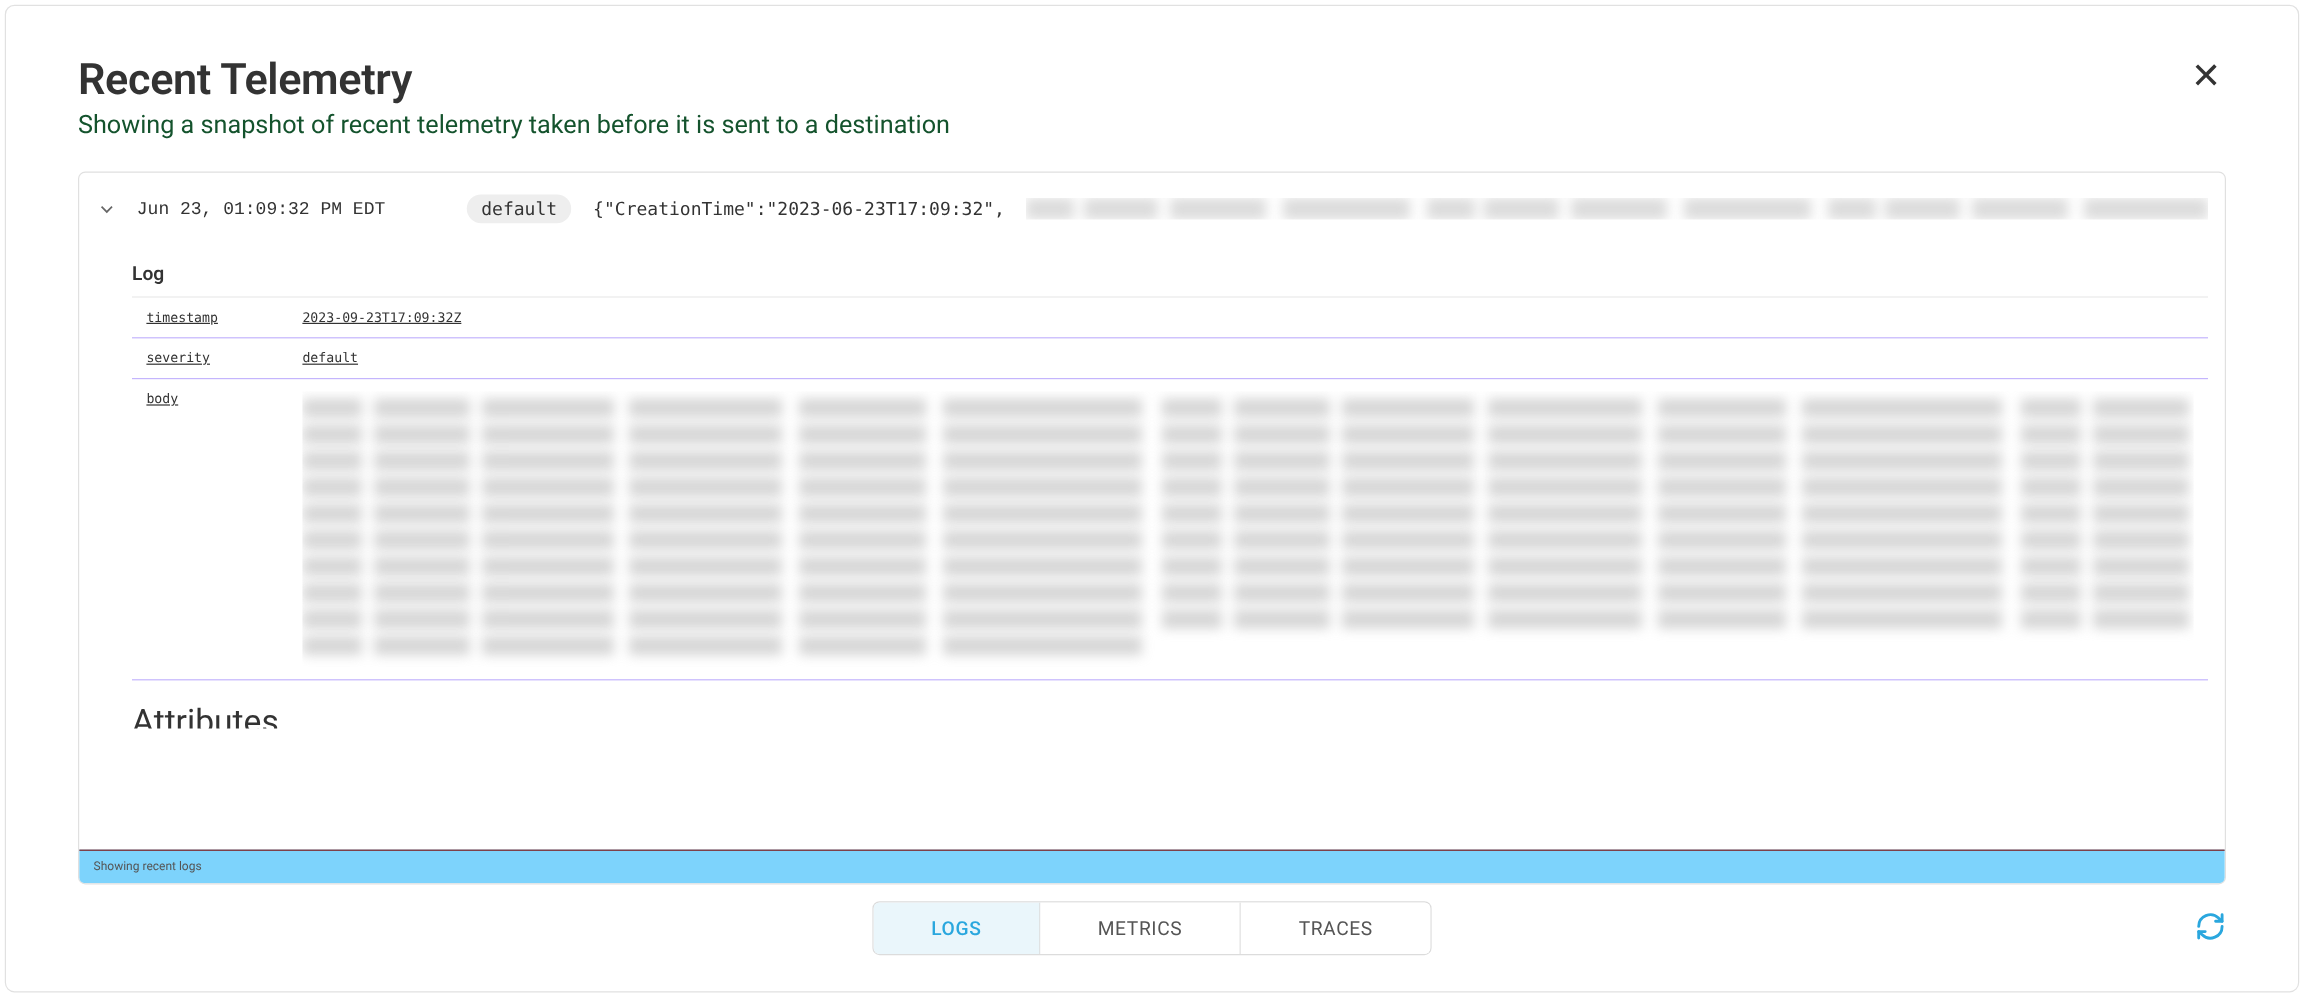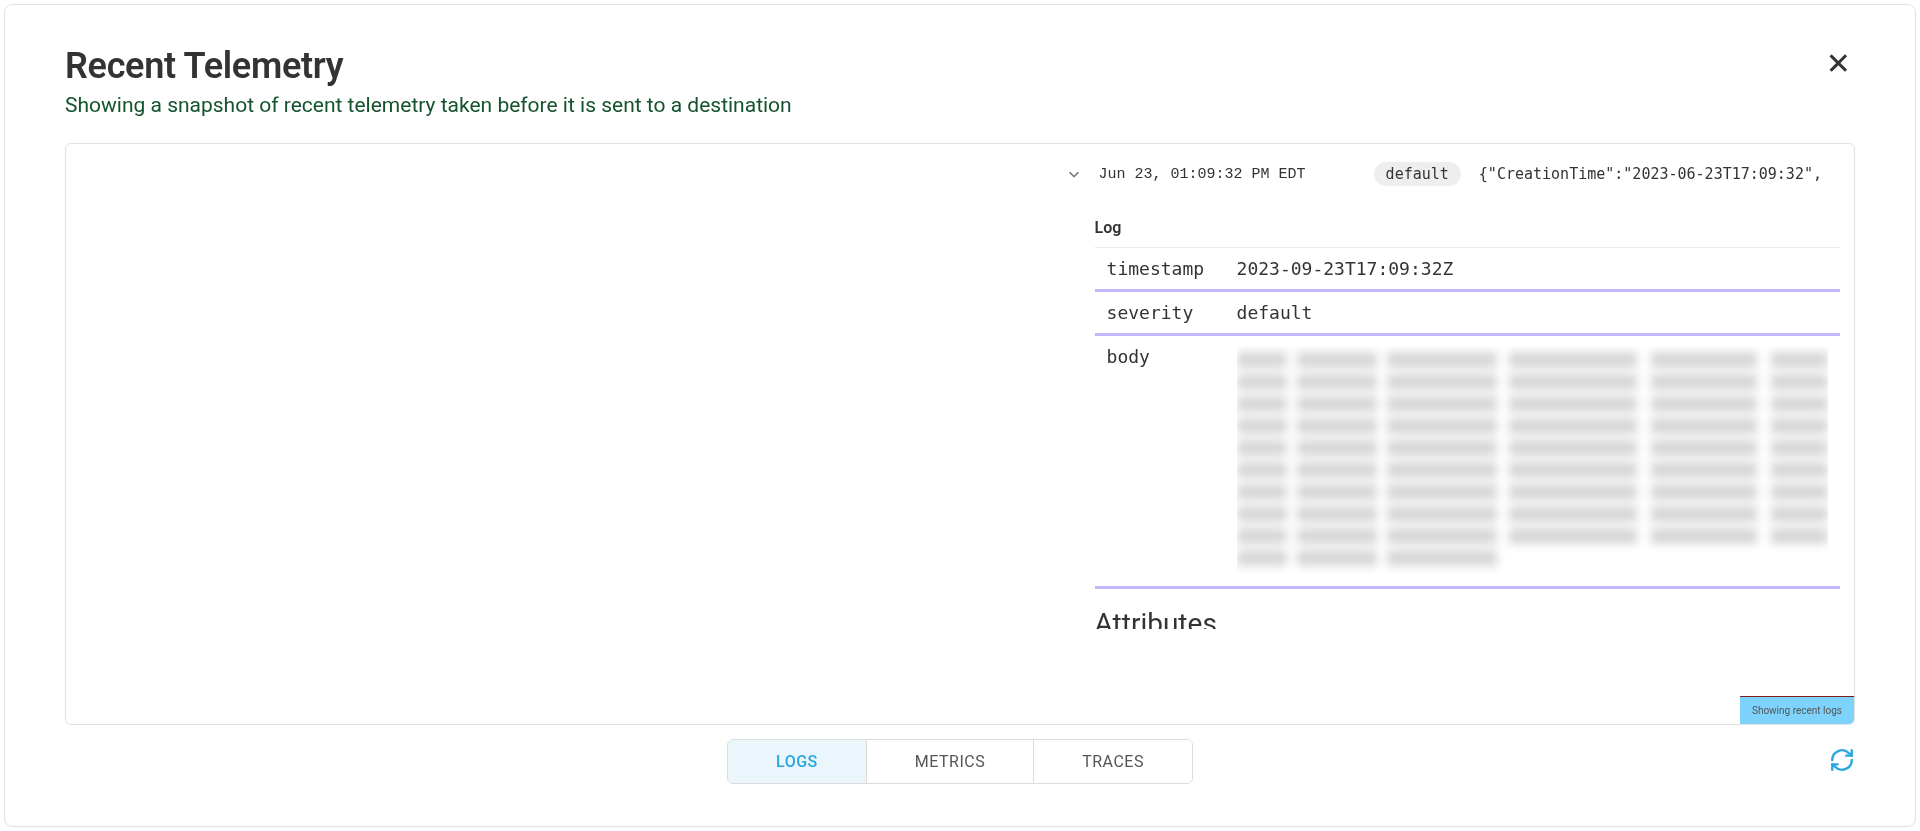--- a/index.html
+++ b/index.html
@@ -8,21 +8,21 @@
     font-family: -apple-system, BlinkMacSystemFont, "Segoe UI", Roboto, "Helvetica Neue", Arial, sans-serif;
     background: #fff;
     color: #333;
     padding: 4px;
   }
   .window {
     border: 1px solid #e1e1e1;
     border-radius: 8px;
     width: 100%;
     height: 823px;
-    padding: 40px 60px 42px 60px;
+    padding: 40px 60px 30px 60px;
     position: relative;
     display: flex;
     flex-direction: column;
   }
   .header-row {
     display: flex;
     align-items: flex-start;
     justify-content: space-between;
   }
   .title {
@@ -48,21 +48,20 @@
   }
   .panel {
     margin-top: 26px;
     border: 1px solid #e0e0e0;
     border-radius: 6px;
     flex: 1;
     display: flex;
     flex-direction: column;
     overflow: hidden;
     position: relative;
-    align-items: flex-end;
   }
   .panel-body {
     flex: 1;
     overflow-y: auto;
     padding: 14px 14px 0 14px;
     position: relative;
   }
   
   .panel-body::-webkit-scrollbar { width: 10px; }
   .panel-body::-webkit-scrollbar-thumb { background: #c8c8c8; border-radius: 5px; }
@@ -128,25 +127,26 @@
     font-weight: 600;
     color: #333;
     margin: 28px 0 10px 30px;
   }
   .kv-table {
     width: calc(100% - 30px);
     margin-left: 30px;
     border-collapse: collapse;
   }
   .kv-row td {
-    border-bottom: 3px solid #c4b5fd;
+    border-bottom: 1px solid #c4b5fd;
     padding: 10px 12px;
     vertical-align: top;
     font-family: "SFMono-Regular", Consolas, monospace;
-    font-size: 18px;
+    font-size: 11px;
+    text-decoration: underline;
   }
   .kv-row:first-child td { border-top: 1px solid #eaeaea; }
   .kv-key {
     width: 130px;
     color: #333;
   }
   .kv-val { color: #333; }
 
   .body-blur {
     height: 230px;

